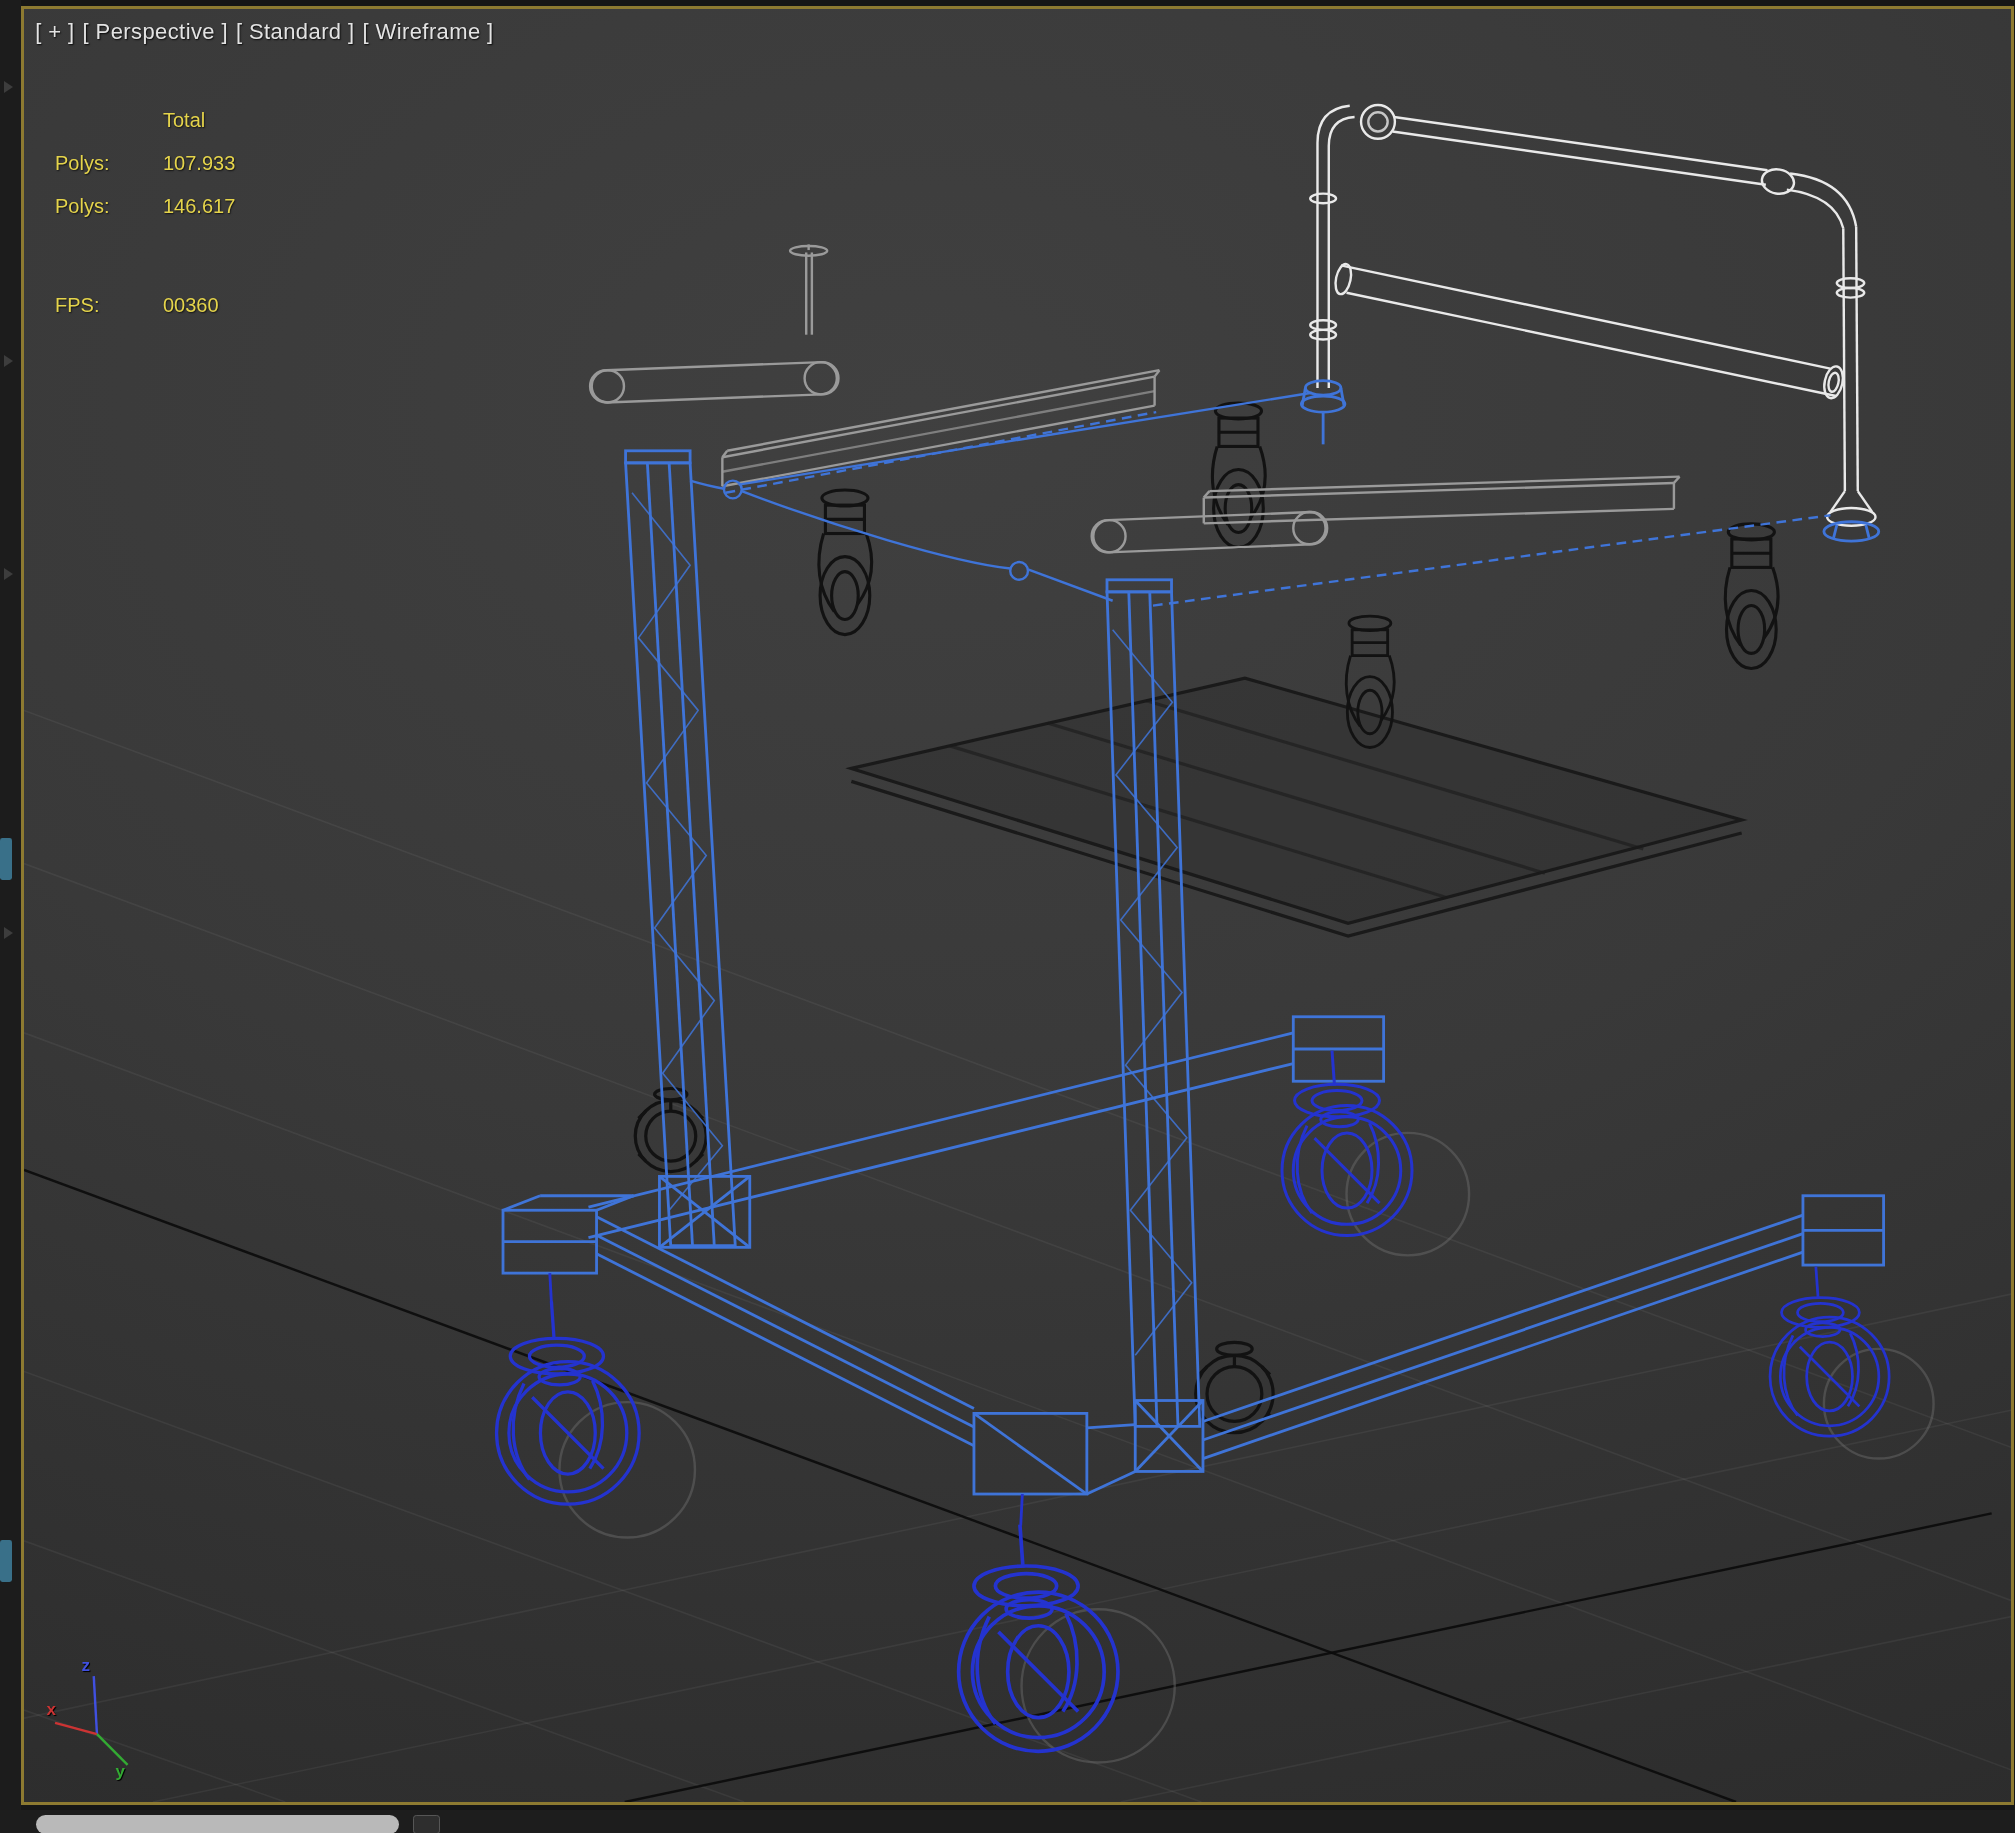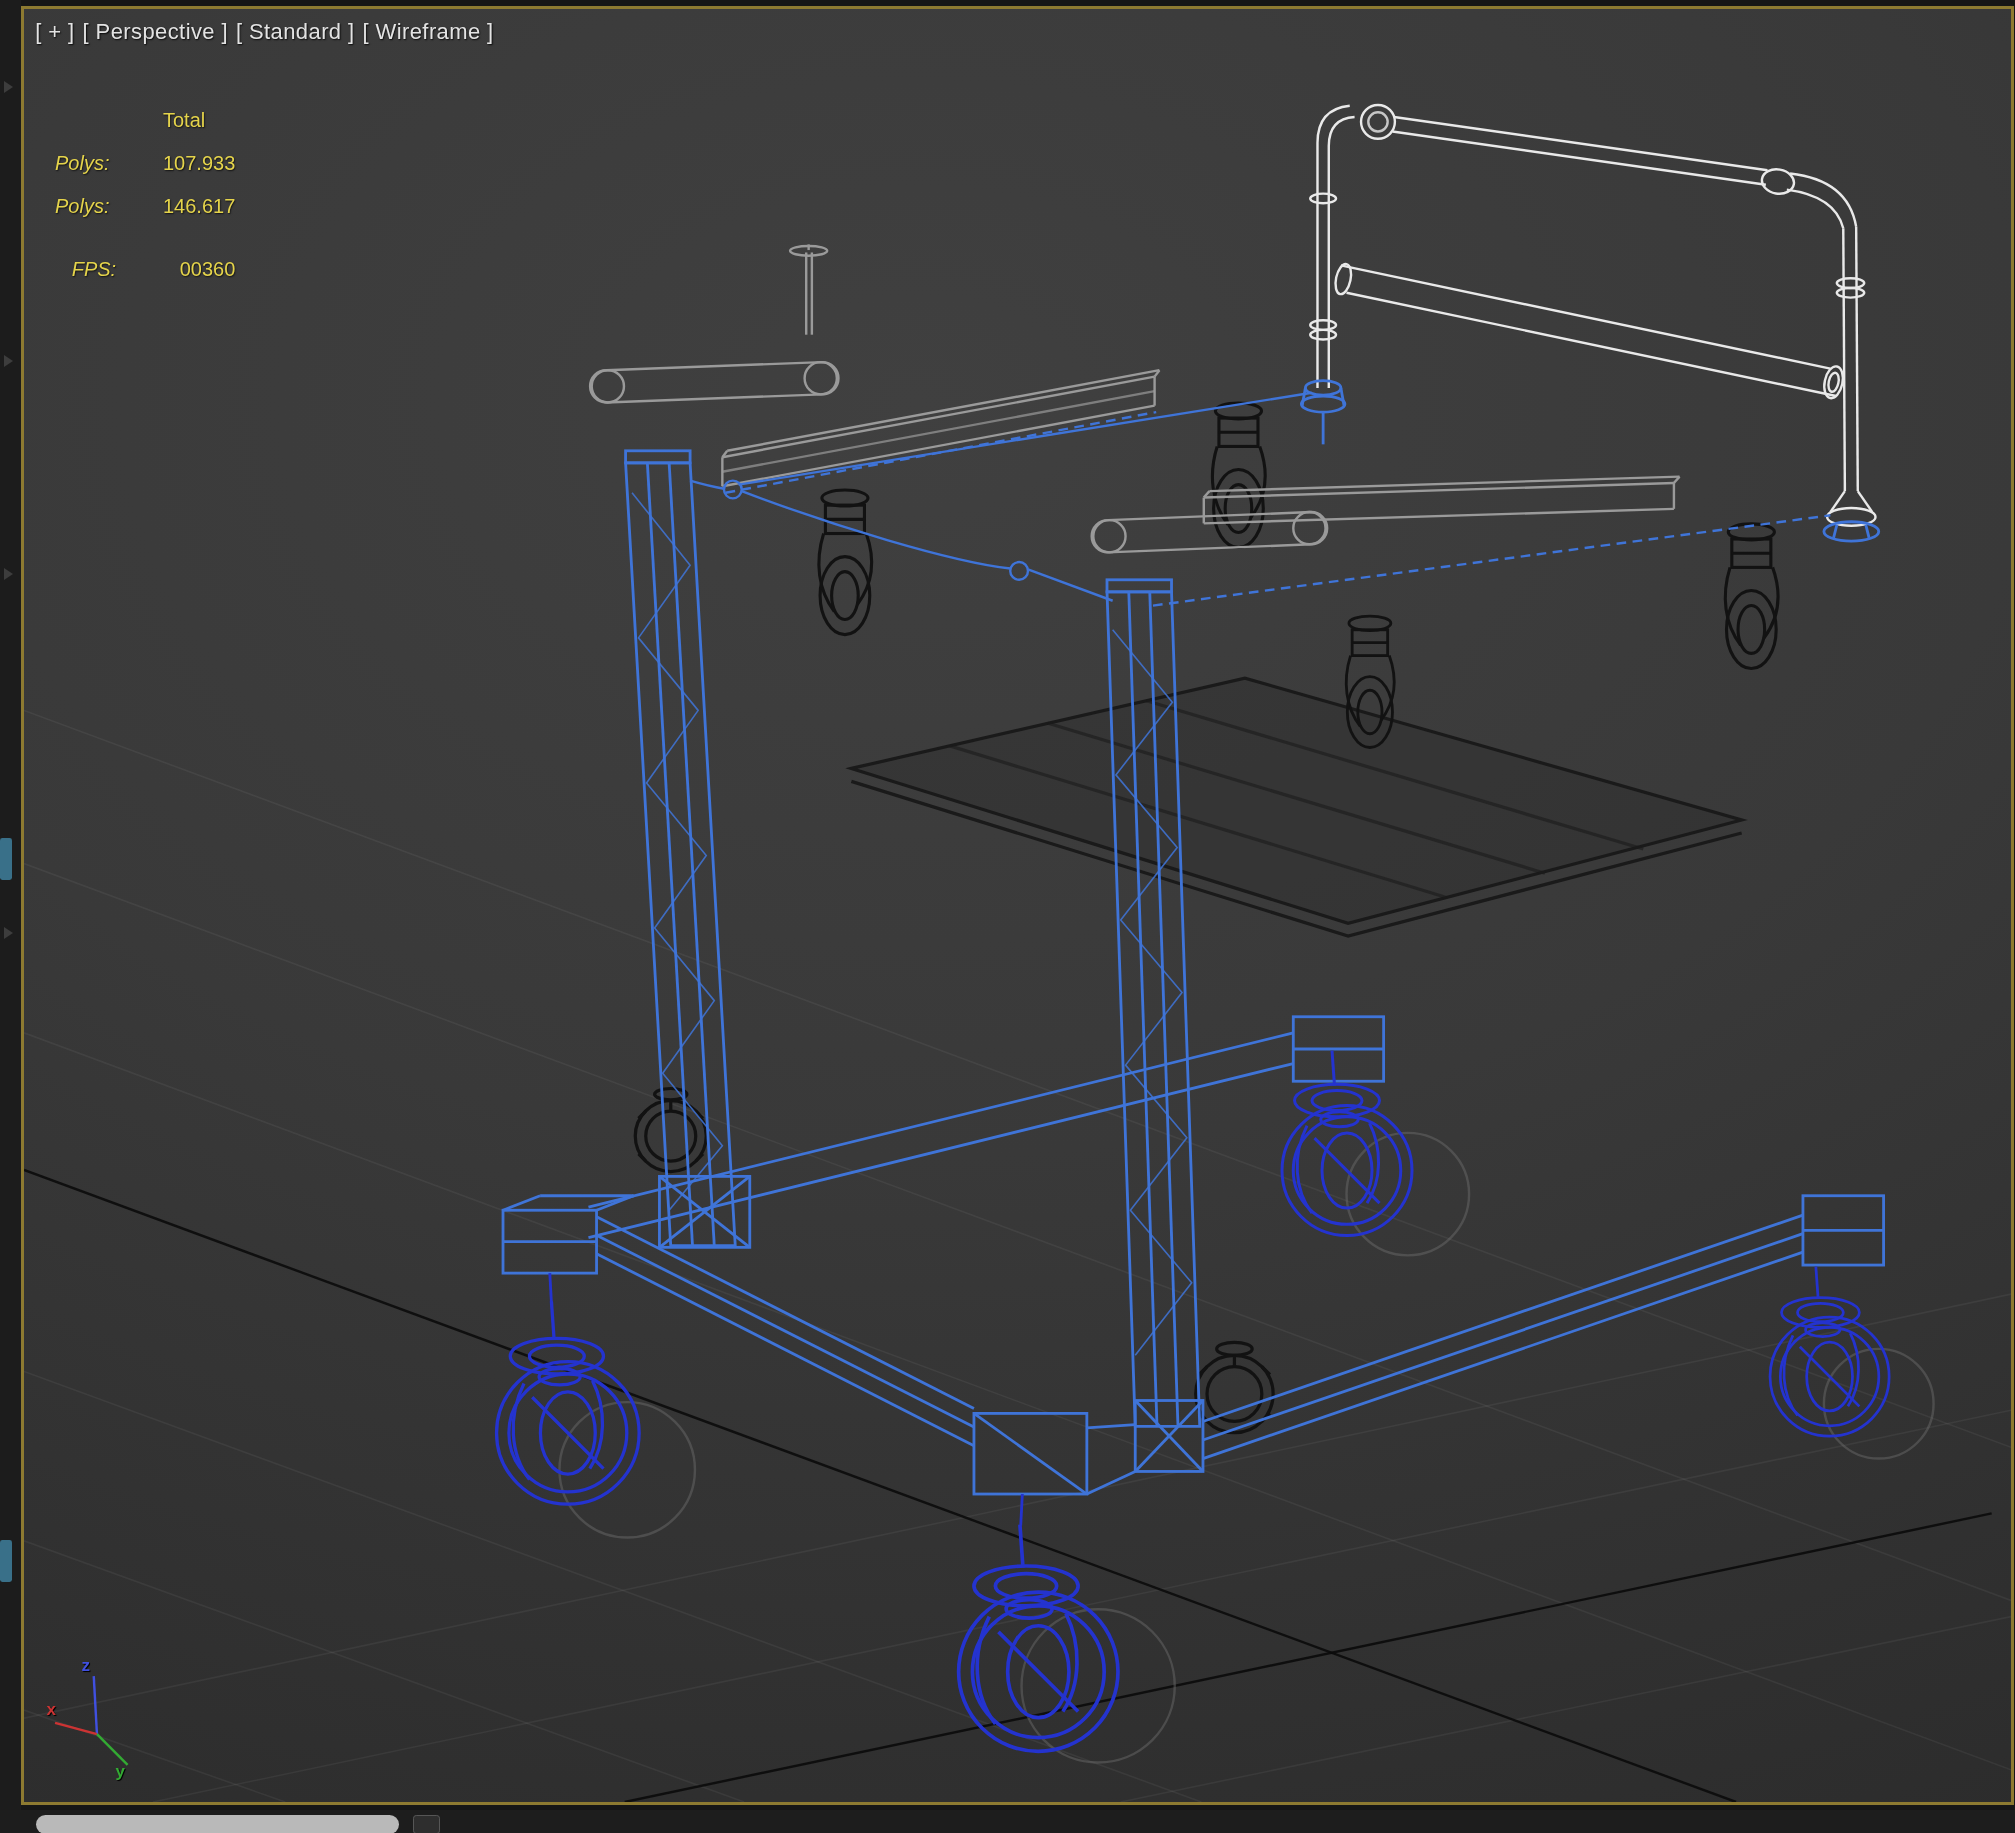--- a/index.html
+++ b/index.html
@@ -35,22 +35,22 @@
     text-shadow:0.8px 0.8px 1.6px rgba(0,0,0,.85);
     display:flex; gap:8px; white-space:nowrap;
   }
   .vp-label span { cursor:default; }
 
   .stats {
     position:absolute; left:31px; top:100px; z-index:5;
     color:#e5d44b; font-size:20px; text-shadow:0.8px 0.8px 1.6px rgba(0,0,0,.7);
   }
   .srow { display:flex; height:43px; align-items:flex-start; }
-  .slabel { width:108px;font-style:italic; }
-  .srow.fps { margin-top:20px;justify-content:flex-end; }
+  .slabel { width:108px; }
+  .srow.fps { margin-top:56px; }
 
   
   .tripod { position:absolute; left:22.6px; top:1643px; width:137px; height:137px; z-index:5; }
   .tripod svg { position:absolute; inset:0; }
   .axlabel { position:absolute; font-size:17px; font-weight:bold; text-shadow:0.8px 0.8px 0.8px #000; }
   .axlabel.z { left:35px; top:3.2px;  color:#4050e0; }
   .axlabel.x { left:0px;  top:48px; color:#cc3333; }
   .axlabel.y { left:69px; top:110px; color:#33aa33; }
 
   

